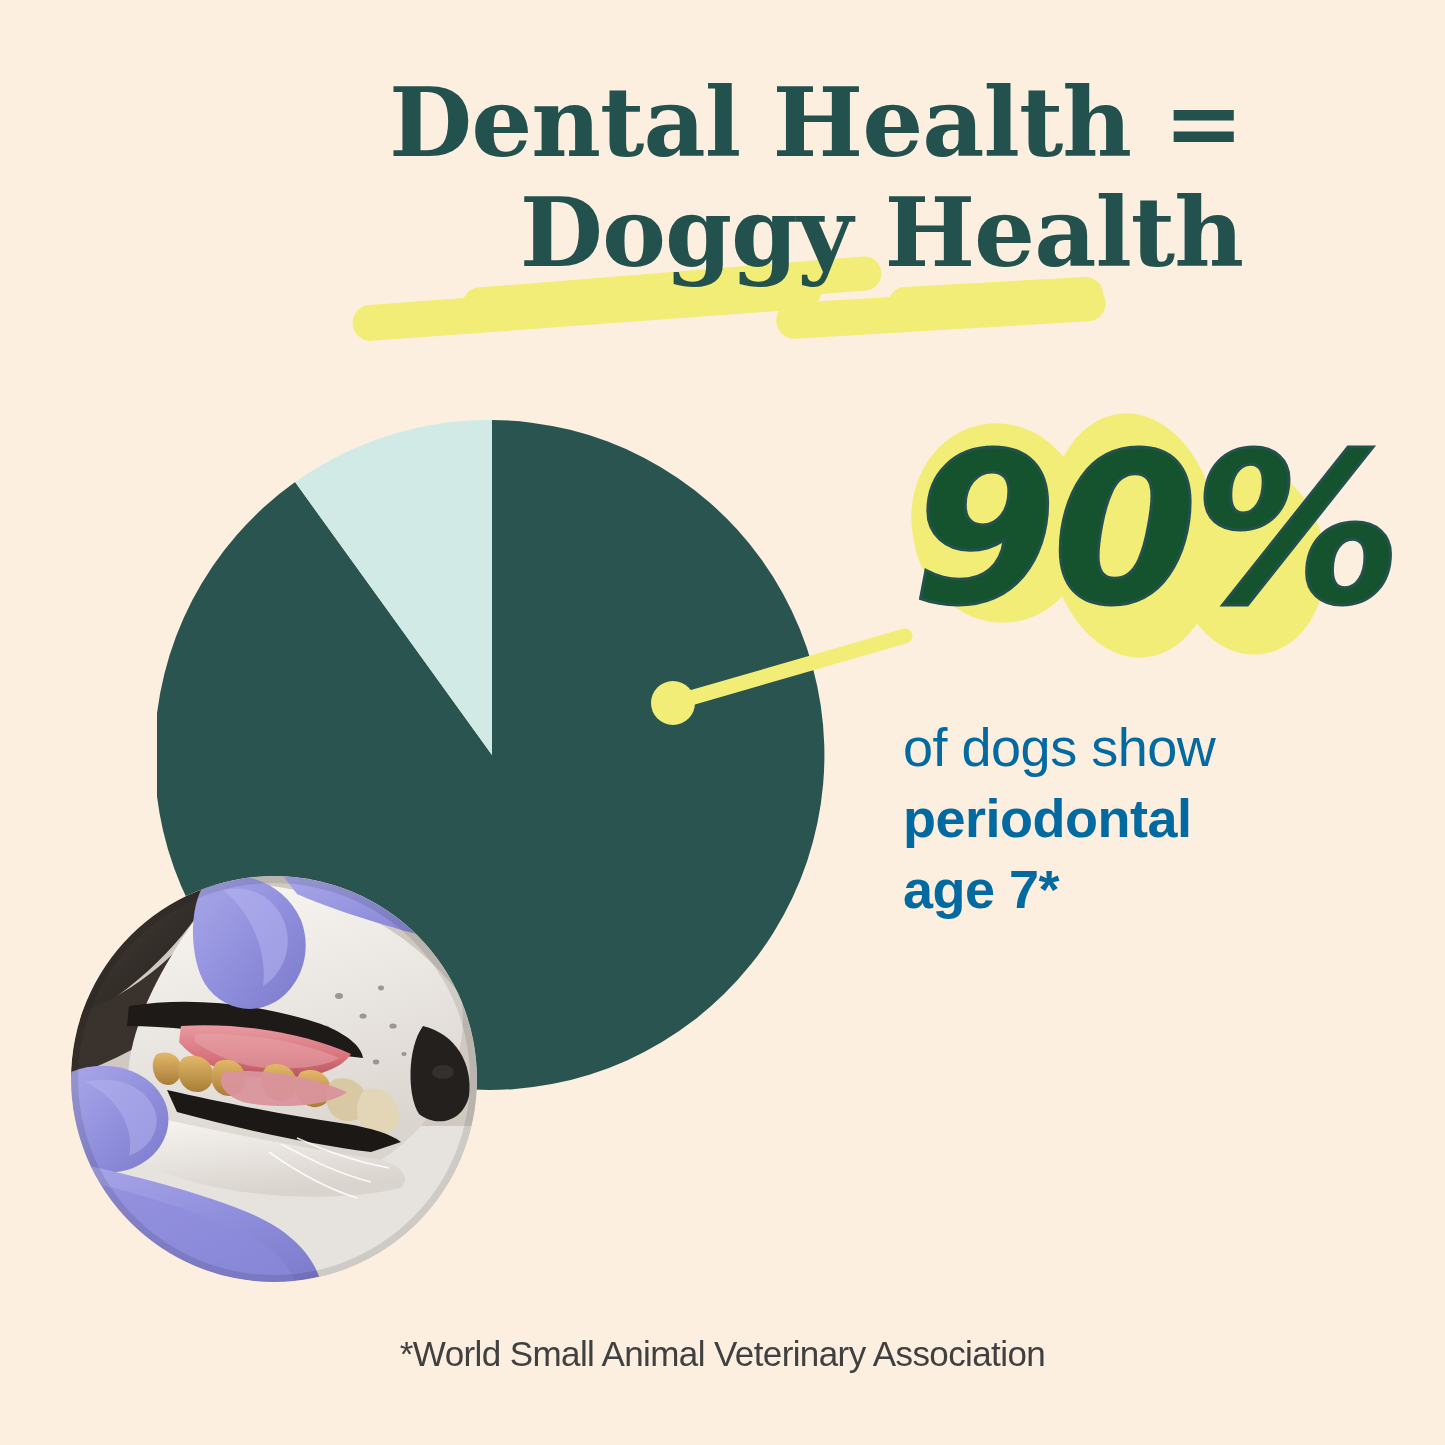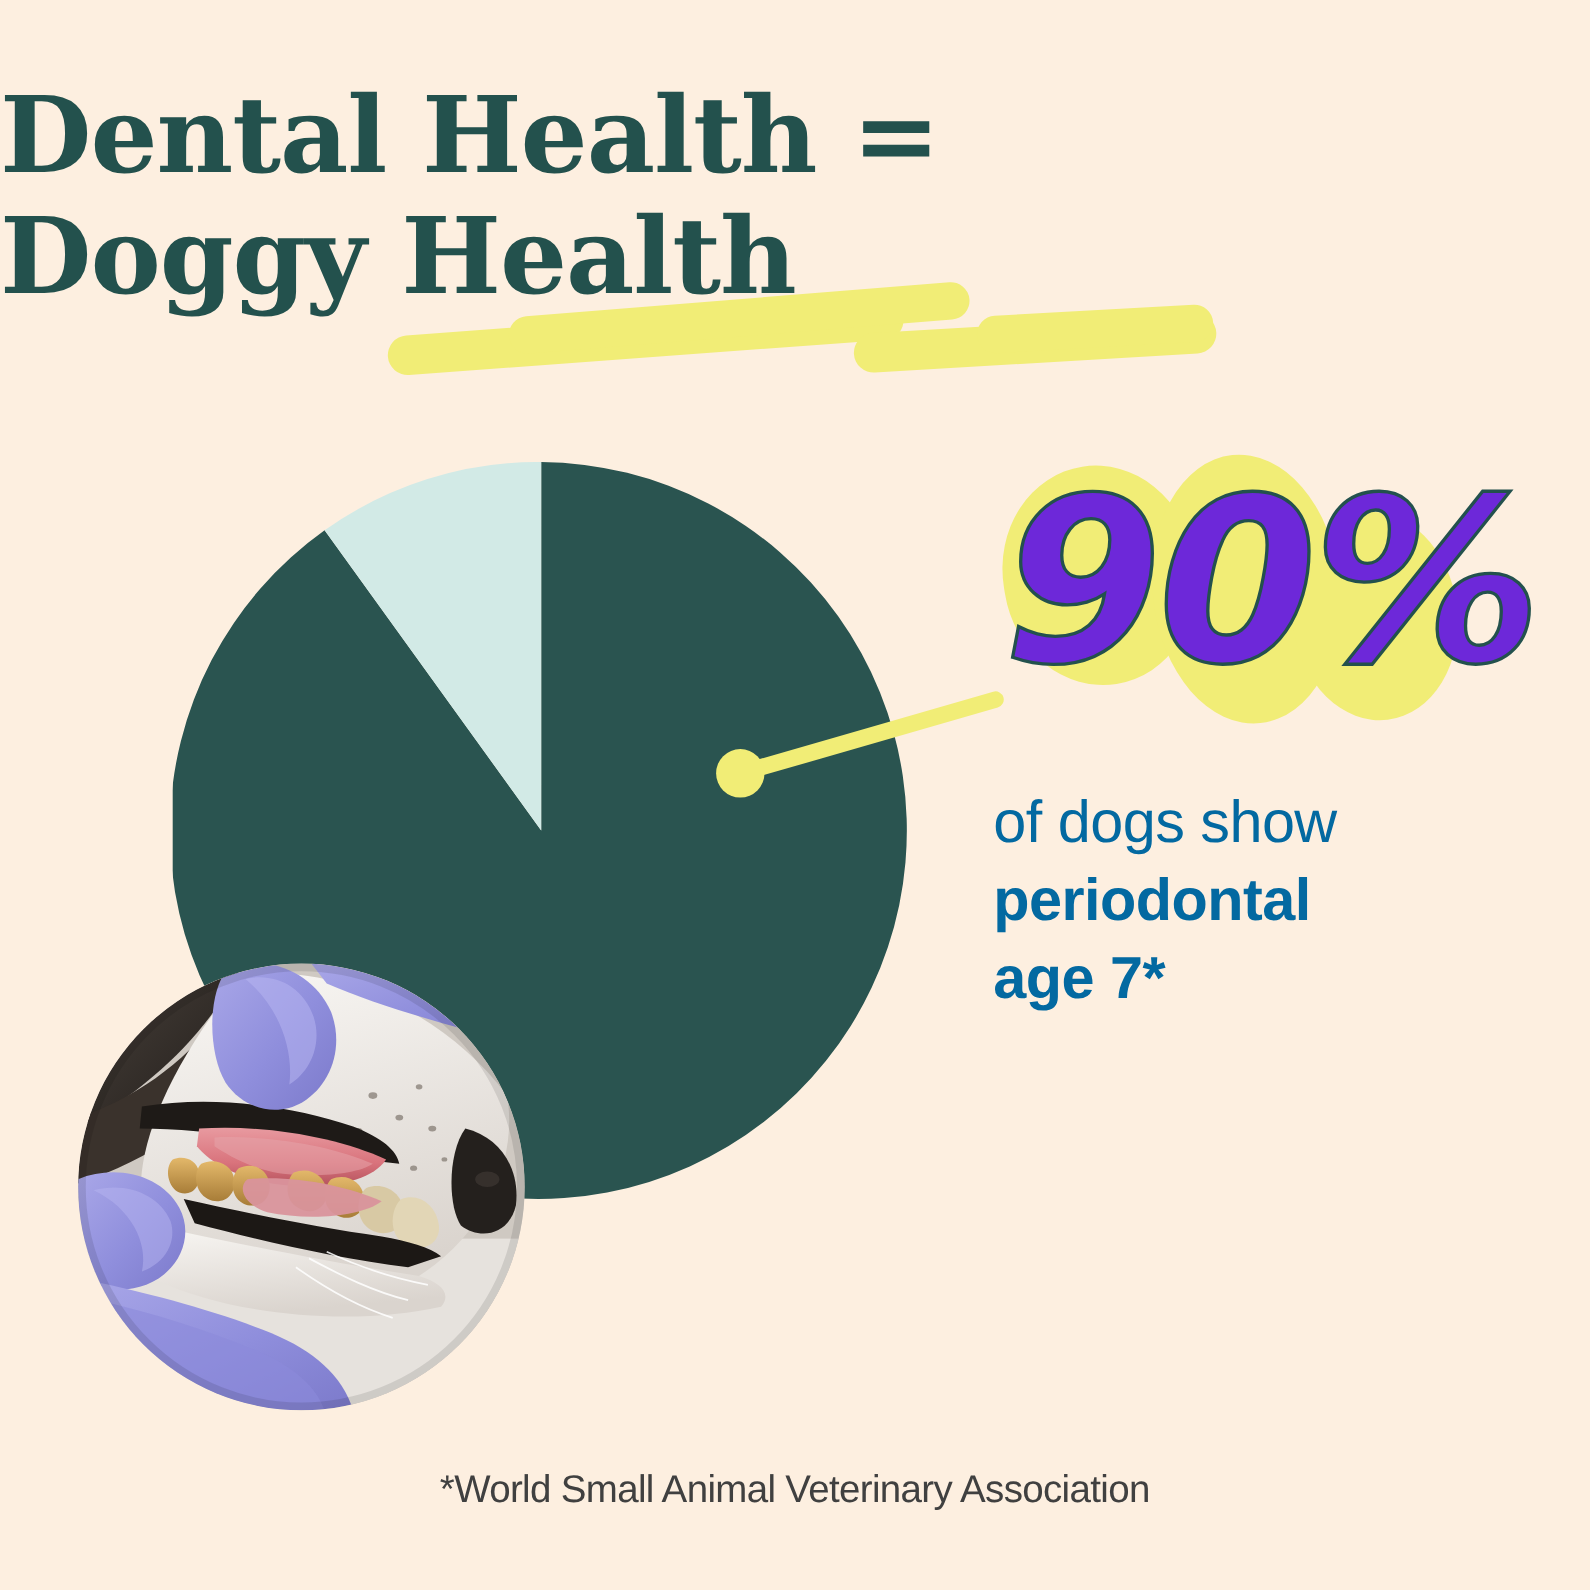--- a/index.html
+++ b/index.html
@@ -15,22 +15,23 @@
     overflow: hidden;
     font-family: "Liberation Sans", sans-serif;
   }
 
   
   .title-block {
     position: absolute;
     left: 0;
     top: 68px;
     width: 1218px;
-    text-align: left;
+    text-align: right;
     z-index: 5;
+    padding-left: 25px;
   }
   .title-line {
     position: relative;
     display: block;
     font-family: "DejaVu Serif", "Liberation Serif", serif;
     font-weight: bold;
     font-size: 96px;
     line-height: 110px;
     letter-spacing: -1px;
     color: #23514D;
@@ -132,21 +133,21 @@
     position: absolute;
     left: 0; top: 0;
     width: 460px;
     z-index: 2;
     font-family: "DejaVu Sans", sans-serif;
     font-weight: bold;
     font-style: italic;
     font-size: 208px;
     line-height: 250px;
     letter-spacing: -4px;
-    color: #6d28d9;
+    color: #14532d;
     text-align: left;
     padding-left: 22px;
     box-sizing: border-box;
     -webkit-text-stroke: 3px #23514D;
   }
 
   
   .body-copy {
     position: absolute;
     left: 903px;

